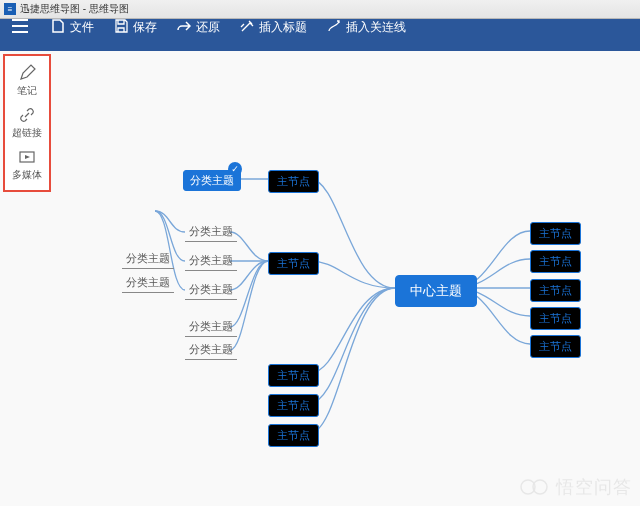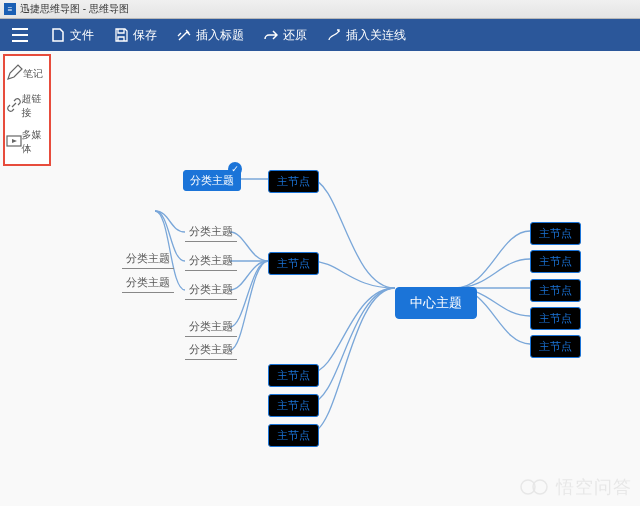--- a/index.html
+++ b/index.html
@@ -1,24 +1,24 @@
 <!DOCTYPE html>
 <html><head>
 <meta charset="utf-8">
 <style>
   html,body{margin:0;padding:0;width:640px;height:506px;overflow:hidden;font-family:"Microsoft YaHei",Arial,sans-serif;background:#fff}
   .titlebar{height:18px;background:linear-gradient(#f0f0f0,#e4e4e4);border-bottom:1px solid #b8b8b8;display:flex;align-items:center;font-size:10px;color:#333;padding-left:4px}
   .titlebar-icon{width:12px;height:12px;background:#1a5fb4;margin-right:4px;display:flex;align-items:center;justify-content:center;color:#fff;font-size:8px}
   .toolbar{height:32px;background:#2b579a;display:flex;align-items:center;padding:0 4px}
-  .tb-btn{display:flex;align-items:center;color:#fff;font-size:12px;padding:0 10px;height:32px;cursor:pointer}
+  .tb-btn{display:flex;align-items:flex-start;color:#fff;font-size:12px;padding:0 10px;height:32px;cursor:pointer}
   .tb-btn svg{margin-right:5px}
   .hamburger{padding:0 8px}
   .workspace{position:relative;height:456px;background:#f9f9f9}
   .sidebar{position:absolute;left:3px;top:3px;width:44px;border:2px solid #e74c3c;background:#fff;padding:4px 0}
-  .side-item{display:flex;align-items:center;padding:4px 0;font-size:10px;color:#555;cursor:pointer}
+  .side-item{display:flex;flex-direction:column;align-items:center;padding:4px 0;font-size:10px;color:#555;cursor:pointer}
   .side-item svg{margin-bottom:2px}
   .canvas{position:absolute;left:0;top:0;right:0;bottom:0}
   .node{position:absolute;border:1.5px solid #1b74d8;border-radius:3px;background:#000000;color:#1b74d8;font-size:11px;padding:3px 8px;white-space:nowrap}
   .node.center{background:#1b74d8;color:#fff;font-size:13px;padding:6px 14px;border-radius:4px}
   .node.selected{background:#1b74d8;color:#fff}
   .sub{position:absolute;font-size:11px;color:#555;border-bottom:1px solid #888;padding:0 4px 2px;white-space:nowrap}
   .marker{position:absolute;width:14px;height:14px;border-radius:50%;background:#1b74d8;color:#fff;font-size:9px;display:flex;align-items:center;justify-content:center}
   svg.lines{position:absolute;left:0;top:0;pointer-events:none}
   .watermark{position:absolute;right:8px;bottom:8px;opacity:.18;display:flex;align-items:center;color:#999;font-size:18px;font-weight:300;letter-spacing:1px}
   .watermark svg{margin-right:6px}
@@ -44,29 +44,29 @@
     <span>文件</span>
   </div>
   <div class="tb-btn">
     <svg width="14" height="14">
         <path d="M2 1h9l2 2v10H2zM4 1v4h6V1M4 9h6v4H4z" fill="none" stroke="#fff" stroke-width="1.3"></path>
       </svg>
     <span>保存</span>
   </div>
   <div class="tb-btn">
     <svg width="14" height="14">
+        <path d="M9 3l4 4-4 4M13 7H5a4 4 0 00-4 4" fill="none" stroke="#fff" stroke-width="1.5"></path>
+      </svg>
+    <span>还原</span>
+  </div>
+  <div class="tb-btn">
+    <svg width="14" height="14">
         <path d="M2 12l8-8 3 3M9 2l3 3M1 8l3-3" fill="none" stroke="#fff" stroke-width="1.3"></path>
       </svg>
     <span>插入标题</span>
-  </div>
-  <div class="tb-btn">
-    <svg width="14" height="14">
-        <path d="M9 3l4 4-4 4M13 7H5a4 4 0 00-4 4" fill="none" stroke="#fff" stroke-width="1.5"></path>
-      </svg>
-    <span>还原</span>
   </div>
   <div class="tb-btn">
     <svg width="14" height="14">
         <path d="M2 12c0-5 10-5 10-10M10 2l2 0 0 2" fill="none" stroke="#fff" stroke-width="1.3"></path>
       </svg>
     <span>插入关连线</span>
   </div>
 </div>
 
 <div class="workspace">
@@ -117,21 +117,21 @@
 
         <path d="M185 181 C170 181 170 160 155 160"></path>
         <path d="M185 210 C170 210 170 160 155 160"></path>
         <path d="M185 239 C170 239 170 160 155 160"></path>
 
         <path d="M268 210 C250 210 245 276 230 276"></path>
         <path d="M268 210 C250 210 245 299 230 299"></path>
       </g>
     </svg>
 
-    <div class="node center" style="left:395px;top:236px"><span>中心主题</span></div>
+    <div class="node center" style="left:395px;top:224px"><span>中心主题</span></div>
 
     <div class="node" style="left:530px;top:171px"><span>主节点</span></div>
     <div class="node" style="left:530px;top:199px"><span>主节点</span></div>
     <div class="node" style="left:530px;top:228px"><span>主节点</span></div>
     <div class="node" style="left:530px;top:256px"><span>主节点</span></div>
     <div class="node" style="left:530px;top:284px"><span>主节点</span></div>
 
     <div class="node" style="left:268px;top:119px"><span>主节点</span></div>
     <div class="node" style="left:268px;top:201px"><span>主节点</span></div>
     <div class="node" style="left:268px;top:313px"><span>主节点</span></div>

